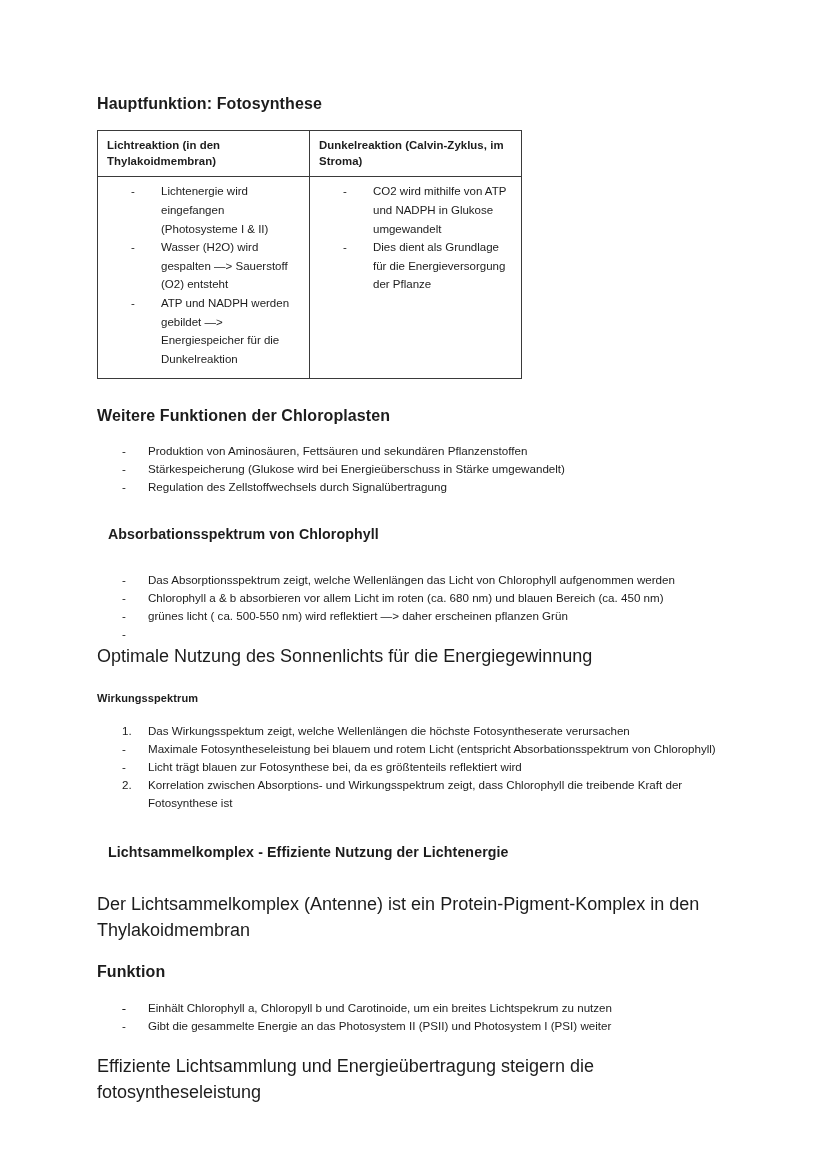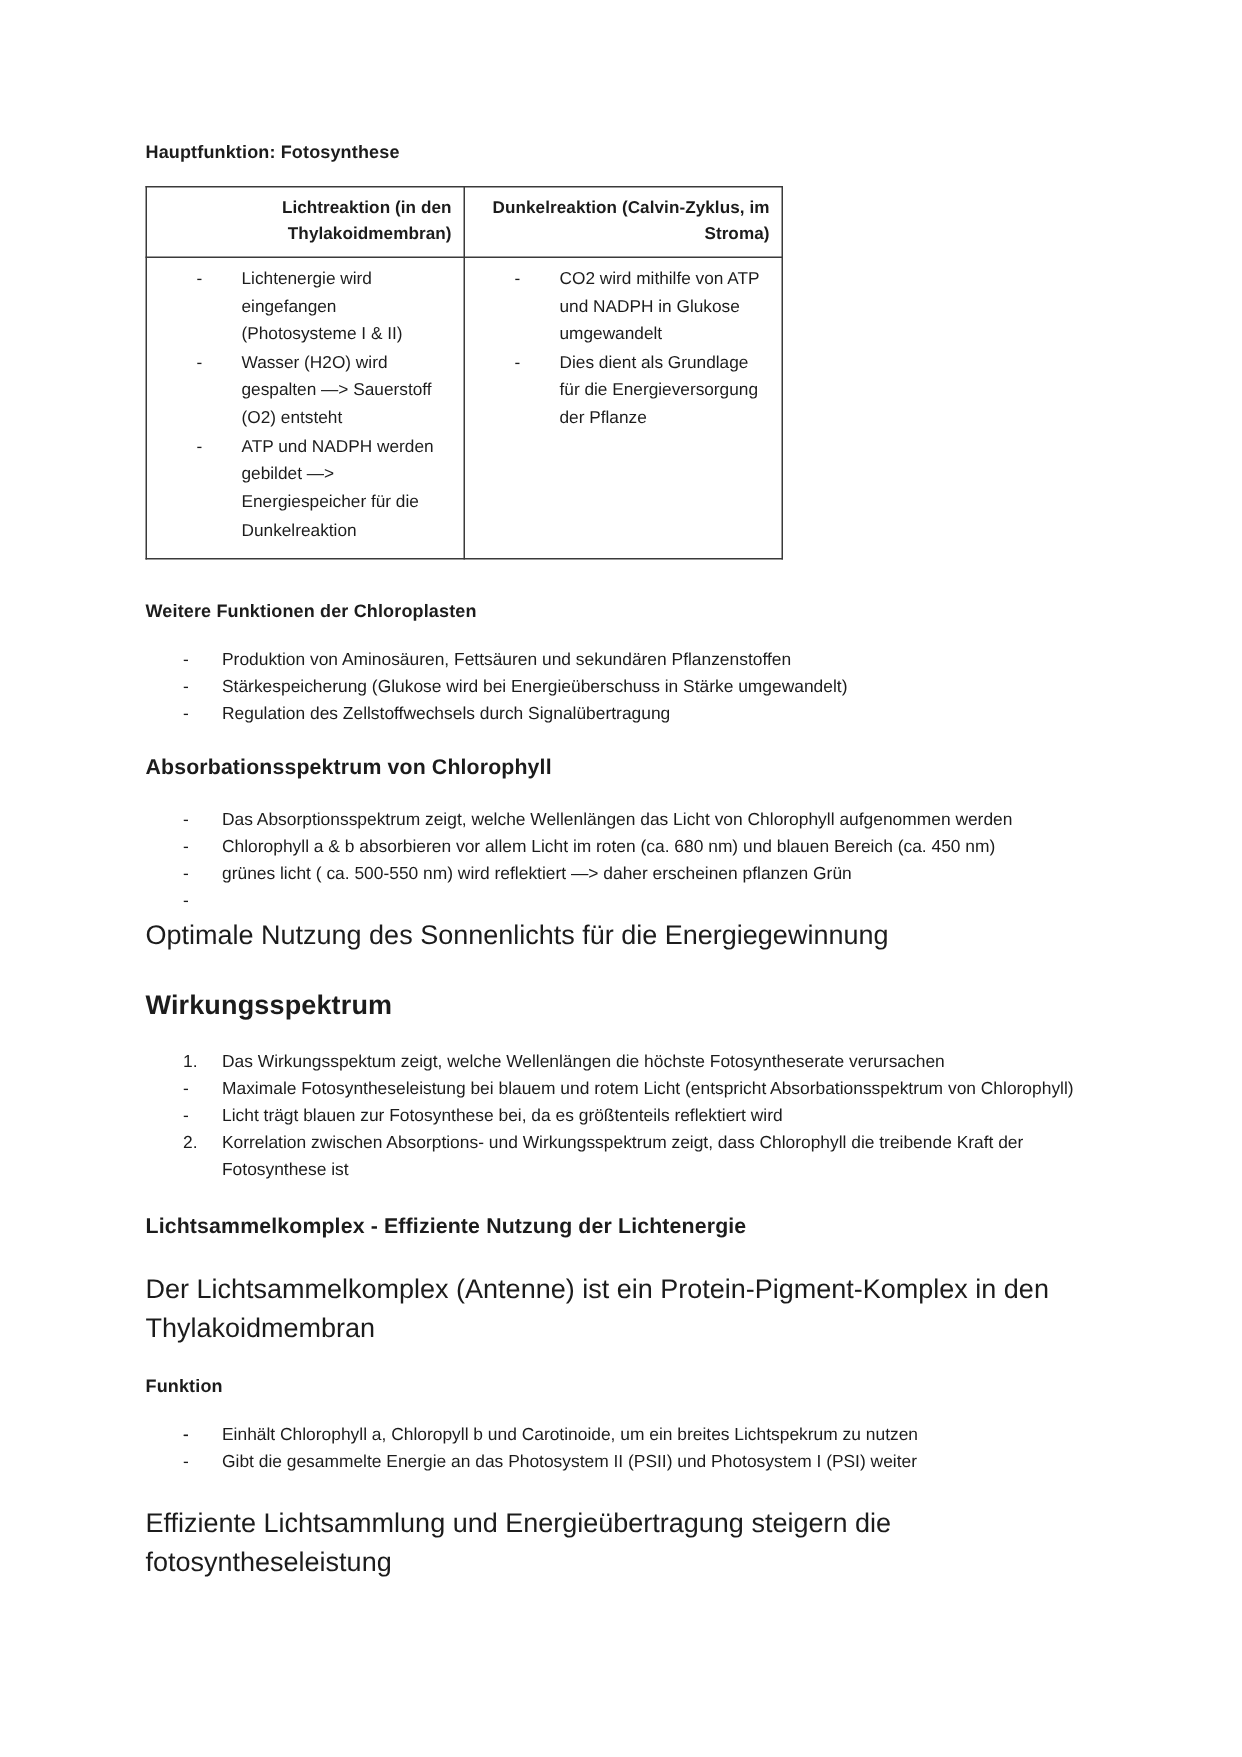--- a/index.html
+++ b/index.html
@@ -21,39 +21,39 @@
     position: absolute;
     left: 0; top: 0;
     width: 828px;
     height: 1171px;
     box-sizing: border-box;
     padding: 93px 106px 0 97px;
   }
 
   
   .h-small {
-    font-size: 12px;
+    font-size: 16px;
     font-weight: bold;
     line-height: 1.35;
     letter-spacing: 0.1px;
     margin: 0;
   }
   .h-mid {
-    font-size: 18px;
+    font-size: 11px;
     font-weight: bold;
     line-height: 1.35;
     letter-spacing: 0.1px;
     margin: 0;
   }
   .h-large {
     font-size: 14.2px;
     font-weight: bold;
     line-height: 1.35;
     letter-spacing: 0.1px;
-    margin: 0;
+    margin: 11px;
   }
 
   
   .para {
     font-size: 18px;
     line-height: 1.45;
     margin: 0;
     color: #1c1c1c;
   }
 
@@ -75,21 +75,20 @@
   }
   table.notes td.col-a { width: 211px; }
   table.notes td.col-b { width: 211px; }
 
   .cell-head {
     font-size: 11.4px;
     font-weight: bold;
     line-height: 1.48;
     padding: 6px 8px 6px 9px;
     letter-spacing: 0.05px;
-    text-align: right;
   }
 
   .cell-body {
     padding: 5px 6px 9px 6px;
   }
   .cell-body ul {
     list-style: none;
     margin: 0;
     padding: 0;
   }

